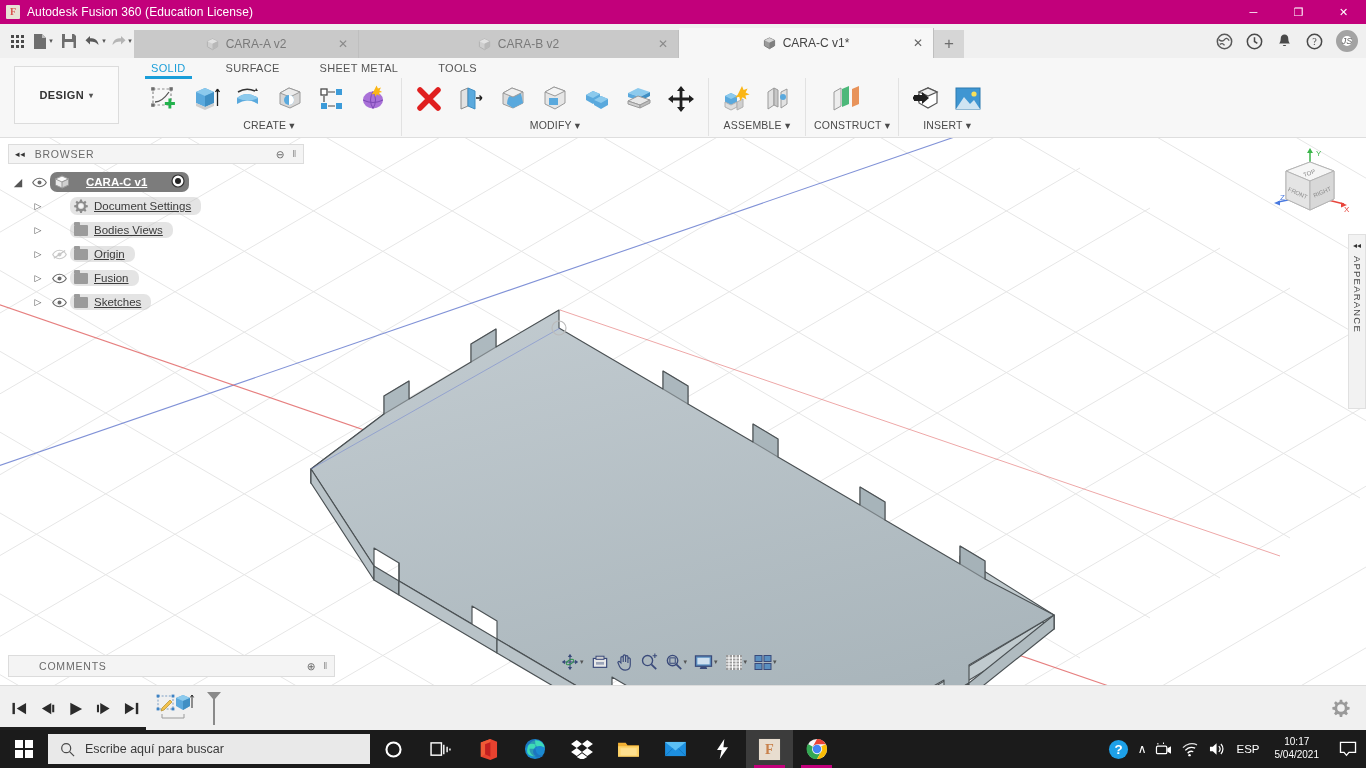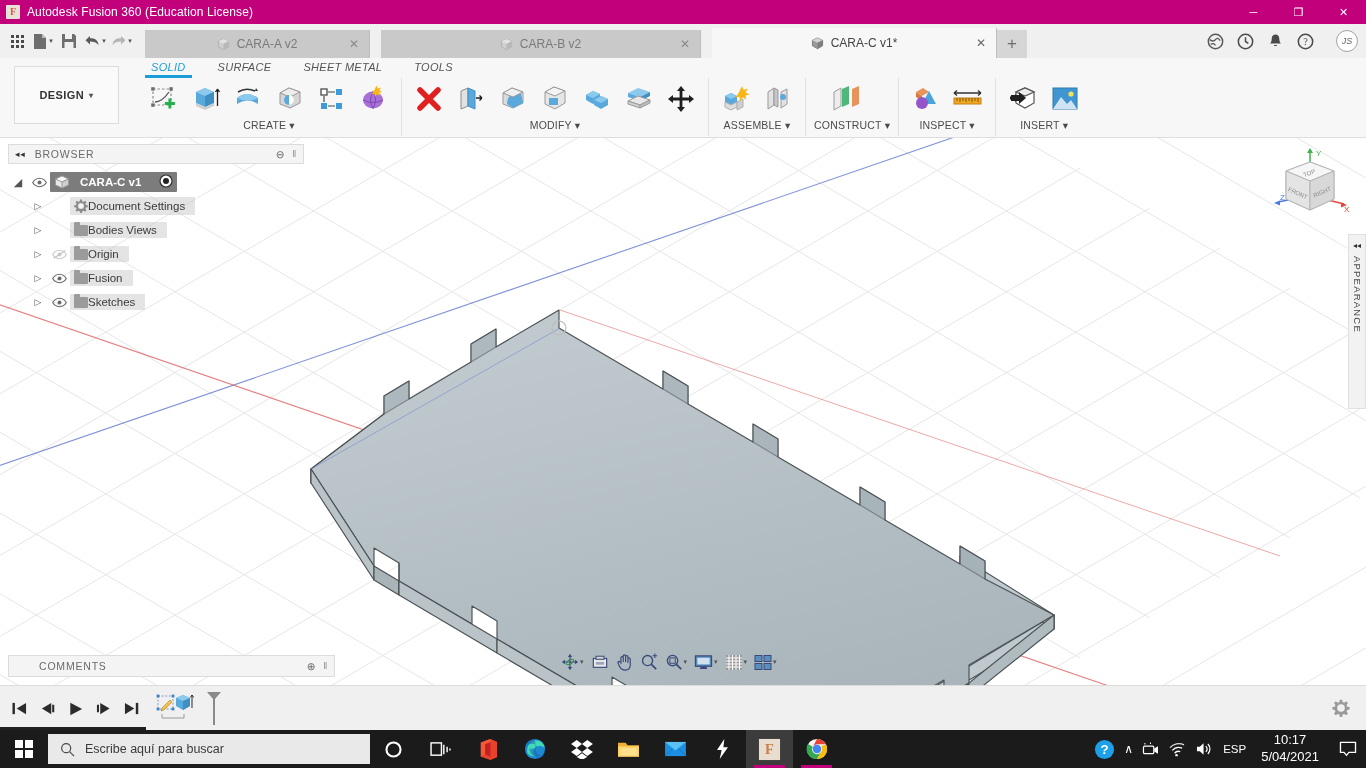--- a/index.html
+++ b/index.html
@@ -42,55 +42,55 @@
   }
   .grid9 { display: grid; grid-template-columns: repeat(3,3px); grid-gap: 2px; }
   .grid9 i { width: 3px; height: 3px; background: #4a4a4a; display: block; }
   .caret { font-size: 7px; color: #555; margin-left: 1px; }
 
   .tabs { display: flex; align-items: flex-end; height: 34px; flex: 1; }
   .tab {
     height: 28px; display: flex; align-items: center; gap: 7px;
     padding: 0 12px; font-size: 12px; color: #7a7a7a;
     background: #c9c9c9; border-right: 1px solid #bfbfbf;
-    position: relative; min-width: 200px; justify-content: center; margin-left: 11px;
+    position: relative; min-width: 200px; justify-content: center;
   }
   .tab.active { background: #f7f7f7; color: #444; height: 30px; }
   .tab .cube { width: 13px; height: 13px; position: relative; flex: none; }
   .tab .xclose {
     position: absolute; right: 10px; font-size: 12px; color: #8a8a8a;
   }
   .tab.active .xclose { color: #666; }
   .tab-add {
     width: 30px; height: 28px; display: flex; align-items: center;
     justify-content: center; background: #d6d6d6; color: #6d6d6d; font-size: 17px;
   }
   .qa-right { display: flex; align-items: center; height: 34px; gap: 2px; padding-right: 8px; }
   .qa-rbtn {
     width: 28px; height: 28px; display: flex; align-items: center; justify-content: center;
   }
   .avatar {
     width: 22px; height: 22px; border-radius: 50%; background: #fff;
-    border: 1px solid #a3a3a3; color: #666; font-size: 9px;
-    display: flex; align-items: center; justify-content: center; margin-left: 15px; font-style: italic;
+    border: 6px solid #a3a3a3; color: #666; font-size: 9px;
+    display: flex; align-items: center; justify-content: center; margin-left: 6px; font-style: italic;
   }
 
   
   .ribbon {
     position: absolute; left: 0; top: 58px; width: 1366px; height: 80px;
     background: #f7f7f7; border-bottom: 1px solid #dedede; display: flex;
   }
   .design-box {
     margin: 8px 10px 8px 14px; width: 105px; height: 58px;
     border: 1px solid #dcdcdc; background: #fafafa;
     display: flex; align-items: center; justify-content: center;
     font-size: 11px; color: #333; letter-spacing: .4px; font-weight: bold;
   }
   .ribbon-main { flex: 1; position: relative; }
-  .ws-tabs { display: flex; height: 20px; padding-left: 8px; gap: 4px; font-style: italic; }
+  .ws-tabs { display: flex; height: 20px; align-items: center; padding-left: 8px; gap: 12px; }
   .ws-tab {
     font-size: 11px; color: #555; padding: 0 14px; height: 18px;
     display: flex; align-items: center; letter-spacing: .3px;
   }
   .ws-tab.active { color: #1a9ed9; position: relative; }
   .ws-tab.active::after {
     content: ''; position: absolute; left: 8px; right: 8px; bottom: -2px;
     height: 3px; background: #1a9ed9;
   }
   .groups { display: flex; align-items: flex-start; height: 58px; padding-left: 8px; }
@@ -127,22 +127,22 @@
   .tree { padding-top: 6px; }
   .tree-row {
     display: flex; align-items: center; height: 24px; font-size: 11.5px;
     color: #3b3b3b;
   }
   .tree-row .arrow {
     width: 20px; text-align: center; color: #555; font-size: 9px;
   }
   .eye { width: 22px; display: flex; align-items: center; justify-content: center; }
   .tnode {
-    display: flex; align-items: center; gap: 0; background: rgba(190,190,190,.42);
-    padding: 2px 10px 2px 4px; border-radius: 1px;
+    display: flex; align-items: center; gap: 6px; background: rgba(190,190,190,.42);
+    padding: 2px 10px 2px 4px; border-radius: 7px; text-decoration: underline;
   }
   .tnode.root {
     background: #7c7c7c; color: #fff; font-weight: bold; padding-right: 4px;
   }
   .tnode.root .label { color: #fff; }
   .folder {
     width: 14px; height: 11px; background: #9b9b9b; position: relative; border-radius: 1px;
   }
   .folder::before {
     content: ''; position: absolute; left: 0; top: -3px; width: 6px; height: 3px;
@@ -214,21 +214,21 @@
     height: 3px; background: #c2007b;
   }
   .tb-app.active { background: #3c3c3c; }
   .tray {
     margin-left: auto; display: flex; align-items: center; height: 38px;
     gap: 9px; padding-right: 4px; color: #fff;
   }
   .tray-item { display: flex; align-items: center; justify-content: center; }
   .clock {
     display: flex; flex-direction: column; align-items: center;
-    font-size: 13px; color: #fff; line-height: 1.28; padding: 0 6px;
+    font-size: 10px; color: #fff; line-height: 1.28; padding: 0 6px;
   }
   .notif {
     width: 28px; height: 38px; display: flex; align-items: center; justify-content: center;
   }
   .lang { font-size: 11.5px; color: #fff; }
 </style>
 </head>
 <body>
 
 <div id="app">
@@ -307,21 +307,21 @@
           <svg width="13" height="13" viewBox="0 0 14 14">
               <path d="M7 1 L12.5 3.6 V9.4 L7 12.6 L1.5 9.4 V3.6z" fill="#cfcfcf" stroke="#b0b0b0"></path>
               <path d="M7 1 L12.5 3.6 L7 6.3 L1.5 3.6z" fill="#e2e2e2"></path>
               <path d="M7 6.3 L12.5 3.6 V9.4 L7 12.6z" fill="#b8b8b8"></path>
             </svg>
         </span>
         <span>CARA-B v2</span>
         <span class="xclose">✕</span>
       </div>
 
-      <div class="tab active" style="width:285px;">
+      <div class="tab active" style="width:255px;">
         <span class="cube">
           <svg width="13" height="13" viewBox="0 0 14 14">
               <path d="M7 1 L12.5 3.6 V9.4 L7 12.6 L1.5 9.4 V3.6z" fill="#9a9a9a" stroke="#7a7a7a"></path>
               <path d="M7 1 L12.5 3.6 L7 6.3 L1.5 3.6z" fill="#d4d4d4"></path>
               <path d="M7 6.3 L12.5 3.6 V9.4 L7 12.6z" fill="#7f7f7f"></path>
             </svg>
         </span>
         <span>CARA-C v1*</span>
         <span class="xclose">✕</span>
       </div>
@@ -526,43 +526,20 @@
                 <path d="M22 5 L29 2 L29 20 L22 23z" fill="#e8935a"></path>
               </svg>
             </div>
           </div>
           <div class="group-label">
             <span>CONSTRUCT</span>
             <span>▾</span>
           </div>
         </div>
 
-        <div class="group">
-          <div class="group-icons">
-            <div class="gi">
-              <svg width="30" height="30" viewBox="0 0 30 30">
-                <path d="M5 8 L12 4 L18 8 L11 12z" fill="#e8935a"></path>
-                <path d="M5 8 L11 12 L11 17 L5 13z" fill="#d97c43"></path>
-                <path d="M18 7 L25 20 L11 20z" fill="#4aa3d9"></path>
-                <circle cx="11" cy="19" r="6" fill="#9455c9"></circle>
-              </svg>
-            </div>
-            <div class="gi">
-              <svg width="34" height="30" viewBox="0 0 34 30">
-                <path d="M3 9 H30 M3 9 l3-2.6 M3 9 l3 2.6 M30 9 l-3-2.6 M30 9 l-3 2.6" stroke="#333" stroke-width="1.3" fill="none"></path>
-                <rect x="3" y="14" width="27" height="6" fill="#f0a81e" stroke="#c0801a"></rect>
-                <path d="M6 14 v3 M9 14 v4 M12 14 v3 M15 14 v4 M18 14 v3 M21 14 v4 M24 14 v3 M27 14 v4" stroke="#7a5410" stroke-width="1"></path>
-              </svg>
-            </div>
-          </div>
-          <div class="group-label">
-            <span>INSPECT</span>
-            <span>▾</span>
-          </div>
-        </div>
 
         <div class="group">
           <div class="group-icons">
             <div class="gi">
               <svg width="30" height="30" viewBox="0 0 30 30">
                 <path d="M8 8 L17 4 L26 8 L26 19 L17 24 L8 19z" fill="#fff" stroke="#555" stroke-width="1.2"></path>
                 <path d="M8 8 L17 4 L26 8 L17 12z" fill="#eee" stroke="#555" stroke-width="1.2"></path>
                 <path d="M2 14 h9 M11 14 l-4-4 v2.6 H2 v2.8 h5 V18z" fill="#1f1f1f"></path>
                 <path d="M3 11 h8 v6 H3z" fill="#1f1f1f"></path>
                 <path d="M11 8 l7 6 -7 6z" fill="#1f1f1f"></path>

